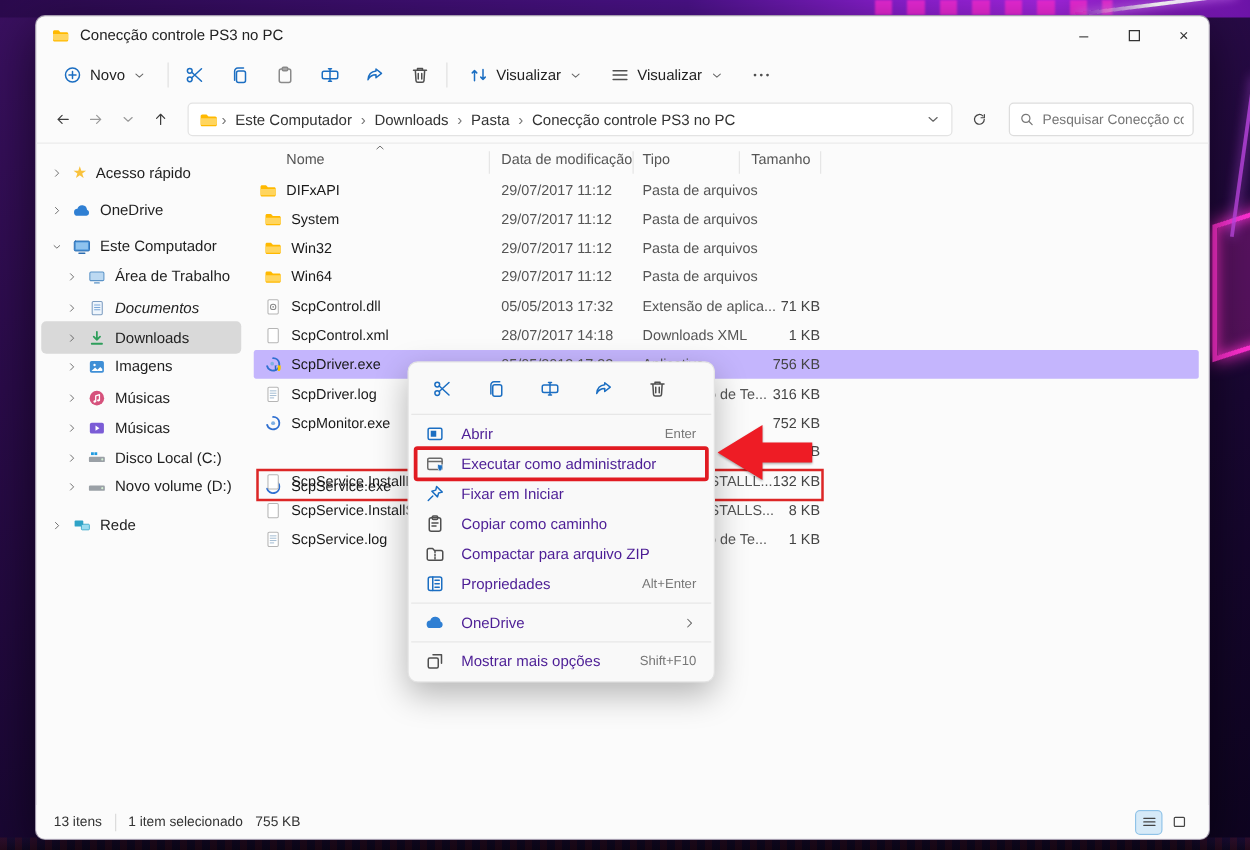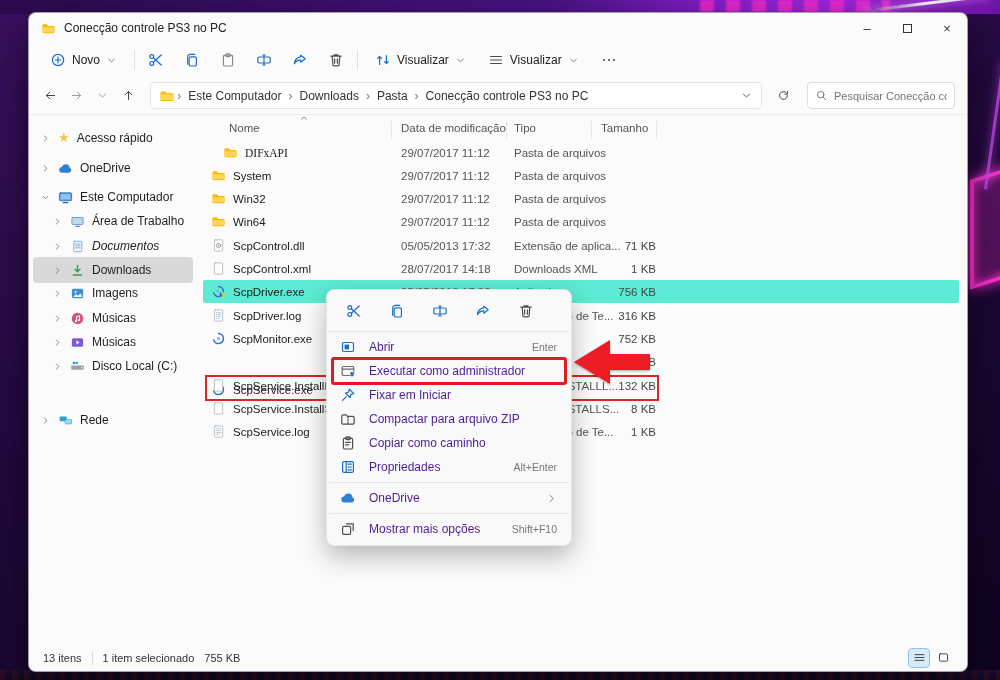--- a/index.html
+++ b/index.html
@@ -73,21 +73,21 @@
   .filearea { position:absolute; left:170px; top:0; right:8px; bottom:0; }
   .lh-cell { position:absolute; top:6px; font-size:11.5px; color:#555; }
   .lh-div { position:absolute; top:5px; height:18px; width:1px; background:#e6e6e6; }
   .lh-sort { position:absolute; top:-3px; color:#666; }
 
   .row { position:absolute; left:4px; right:0; height:23px; }
   .row .cell { position:absolute; top:0; height:23px; display:flex; align-items:center;
     font-size:11.5px; color:#1a1a1a; white-space:nowrap; }
   .row .c-date,.row .c-type { color:#555; }
   .row .c-size { justify-content:flex-end; color:#444; }
-  .row.sel { background:#5eead4; border-radius:2px; }
+  .row.sel { background:#c4b5fd; border-radius:2px; }
   .row-annotation { position:absolute; border:2px solid #dc2626; z-index:5; pointer-events:none; }
 
   
   .ctxmenu { position:absolute; left:297px; top:276px; width:246px; background:#f9f9f9;
     border:1px solid #e3e3e3; border-radius:8px; box-shadow:0 10px 26px rgba(0,0,0,.28);
     padding:4px 0 4px; z-index:30; }
   .ctx-iconrow { height:34px; display:flex; align-items:center; padding:0 0 0 12px; gap:13px; }
   .ctx-iconbtn { width:30px; height:26px; display:flex; align-items:center; justify-content:center;
     border-radius:4px; }
   .ctx-sep { height:1px; background:#e7e7e7; margin:3px 2px; }
@@ -428,20 +428,34 @@
           <span>
             <svg width="15" height="15" viewBox="0 0 16 16" fill="none" stroke="currentColor" stroke-width="1.2" stroke-linecap="round" stroke-linejoin="round">
               <rect x="1.2" y="6.8" width="13.6" height="4.6" rx="1" fill="#9aa0a6" stroke="none"></rect>
               <rect x="3" y="3" width="2.4" height="2.4" fill="#1f9ae0" stroke="none"></rect>
               <rect x="5.9" y="3" width="2.4" height="2.4" fill="#1f9ae0" stroke="none"></rect>
               <circle cx="12.6" cy="9.1" r=".9" fill="#d3efd3" stroke="none"></circle>
             </svg>
           </span>
           <span class="sb-label">Disco Local (C:)</span>
         </div>
+        <div class="sb-item" style="top: 260px; padding-left: 20px;">
+          <span class="sb-chev">
+            <svg width="9" height="9" viewBox="0 0 16 16" fill="none" stroke="currentColor" stroke-width="1.2" stroke-linecap="round" stroke-linejoin="round">
+              <path d="M6 3.5L10.5 8 6 12.5"></path>
+            </svg>
+          </span>
+          <span>
+            <svg width="15" height="15" viewBox="0 0 16 16" fill="none" stroke="currentColor" stroke-width="1.2" stroke-linecap="round" stroke-linejoin="round">
+              <rect x="1.2" y="6.8" width="13.6" height="4.6" rx="1" fill="#9aa0a6" stroke="none"></rect>
+              <circle cx="12.6" cy="9.1" r=".9" fill="#d3efd3" stroke="none"></circle>
+            </svg>
+          </span>
+          <span class="sb-label">Novo volume (D:)</span>
+        </div>
         <div class="sb-item" style="top: 291px; padding-left: 8px;">
           <span class="sb-chev">
             <svg width="9" height="9" viewBox="0 0 16 16" fill="none" stroke="currentColor" stroke-width="1.2" stroke-linecap="round" stroke-linejoin="round">
               <path d="M6 3.5L10.5 8 6 12.5"></path>
             </svg>
           </span>
           <span>
             <svg width="15" height="15" viewBox="0 0 16 16" fill="none" stroke="currentColor" stroke-width="1.2" stroke-linecap="round" stroke-linejoin="round">
               <rect x="1.8" y="3.6" width="7.4" height="5.2" rx=".8" fill="#2fa3c7" stroke="none"></rect>
               <rect x="7.6" y="6.8" width="6.8" height="4.8" rx=".8" fill="#9adcf0" stroke="#2fa3c7" stroke-width=".7"></rect>
@@ -462,21 +476,21 @@
               <path d="M4 9.8L8 6.2l4 3.6"></path>
             </svg>
           </span>
           <span class="lh-div" style="left: 192px;"></span>
           <span class="lh-div" style="left: 307px;"></span>
           <span class="lh-div" style="left: 392px;"></span>
           <span class="lh-div" style="left: 457px;"></span>
         </div>
       <div id="rows">
           <div class="row" style="top: 25px;">
-            <div class="cell" style="left: 20px; gap: 7px; font-family: Liberation Serif, serif;">
+            <div class="cell" style="left: 4px; gap: 7px;">
               <span>
                 <svg width="15" height="15" viewBox="0 0 16 16" fill="none" stroke="currentColor" stroke-width="1.2" stroke-linecap="round" stroke-linejoin="round">
                   <path d="M1.5 4.8c0-.7.6-1.3 1.3-1.3h3.4l1.6 1.7h5.4c.7 0 1.3.6 1.3 1.3v5.2c0 .7-.6 1.3-1.3 1.3H2.8c-.7 0-1.3-.6-1.3-1.3z" fill="#ffb900" stroke="none"></path>
                   <path d="M1.5 6.6h13v4.1c0 .7-.6 1.3-1.3 1.3H2.8c-.7 0-1.3-.6-1.3-1.3z" fill="#ffd55e" stroke="none"></path>
                 </svg>
               </span>
               <span>DIFxAPI</span>
             </div>
             <div class="cell c-date" style="left: 198px;">29/07/2017 11:12</div>
             <div class="cell c-type" style="left: 311px;">Pasta de arquivos</div>
@@ -718,35 +732,35 @@
             <svg width="16" height="16" viewBox="0 0 16 16" fill="none" stroke="currentColor" stroke-width="1.2" stroke-linecap="round" stroke-linejoin="round">
               <path d="M9.3 2.2l4.5 4.5-2.9.7-.9 3.1-4.5-4.5 3.1-.9z"></path>
               <path d="M6.2 9.8L2.6 13.4"></path>
             </svg>
           </span>
           <span class="ctx-label">Fixar em Iniciar</span>
         </div>
         <div class="ctx-item">
           <span class="dark">
             <svg width="16" height="16" viewBox="0 0 16 16" fill="none" stroke="currentColor" stroke-width="1.2" stroke-linecap="round" stroke-linejoin="round">
-              <path d="M1.8 5.2c0-.8.6-1.4 1.4-1.4h2.9l1.5 1.6h5.2c.8 0 1.4.6 1.4 1.4v5c0 .8-.6 1.4-1.4 1.4H3.2c-.8 0-1.4-.6-1.4-1.4z"></path>
-              <path d="M8 5.6V7M8 8.3v1.4M8 11v1.2"></path>
-            </svg>
-          </span>
-          <span class="ctx-label">Compactar para arquivo ZIP</span>
+              <rect x="3.4" y="3.2" width="9.2" height="10.8" rx="1.6"></rect>
+              <rect x="5.8" y="1.8" width="4.4" height="2.8" rx="1"></rect>
+              <path d="M5.6 7.4h4.8M5.6 9.8h3.2"></path>
+            </svg>
+          </span>
+          <span class="ctx-label">Copiar como caminho</span>
         </div>
         <div class="ctx-item">
           <span class="dark">
             <svg width="16" height="16" viewBox="0 0 16 16" fill="none" stroke="currentColor" stroke-width="1.2" stroke-linecap="round" stroke-linejoin="round">
-              <rect x="3.4" y="3.2" width="9.2" height="10.8" rx="1.6"></rect>
-              <rect x="5.8" y="1.8" width="4.4" height="2.8" rx="1"></rect>
-              <path d="M5.6 7.4h4.8M5.6 9.8h3.2"></path>
-            </svg>
-          </span>
-          <span class="ctx-label">Copiar como caminho</span>
+              <path d="M1.8 5.2c0-.8.6-1.4 1.4-1.4h2.9l1.5 1.6h5.2c.8 0 1.4.6 1.4 1.4v5c0 .8-.6 1.4-1.4 1.4H3.2c-.8 0-1.4-.6-1.4-1.4z"></path>
+              <path d="M8 5.6V7M8 8.3v1.4M8 11v1.2"></path>
+            </svg>
+          </span>
+          <span class="ctx-label">Compactar para arquivo ZIP</span>
         </div>
         <div class="ctx-item">
           <span class="blue">
             <svg width="16" height="16" viewBox="0 0 16 16" fill="none" stroke="currentColor" stroke-width="1.2" stroke-linecap="round" stroke-linejoin="round">
               <rect x="2.6" y="2.6" width="10.8" height="10.8" rx="1.6"></rect>
               <path d="M6.2 2.6v10.8M8 5.2h3.4M8 8h3.4M8 10.8h3.4"></path>
             </svg>
           </span>
           <span class="ctx-label">Propriedades</span>
           <span class="ctx-shortcut">Alt+Enter</span>

